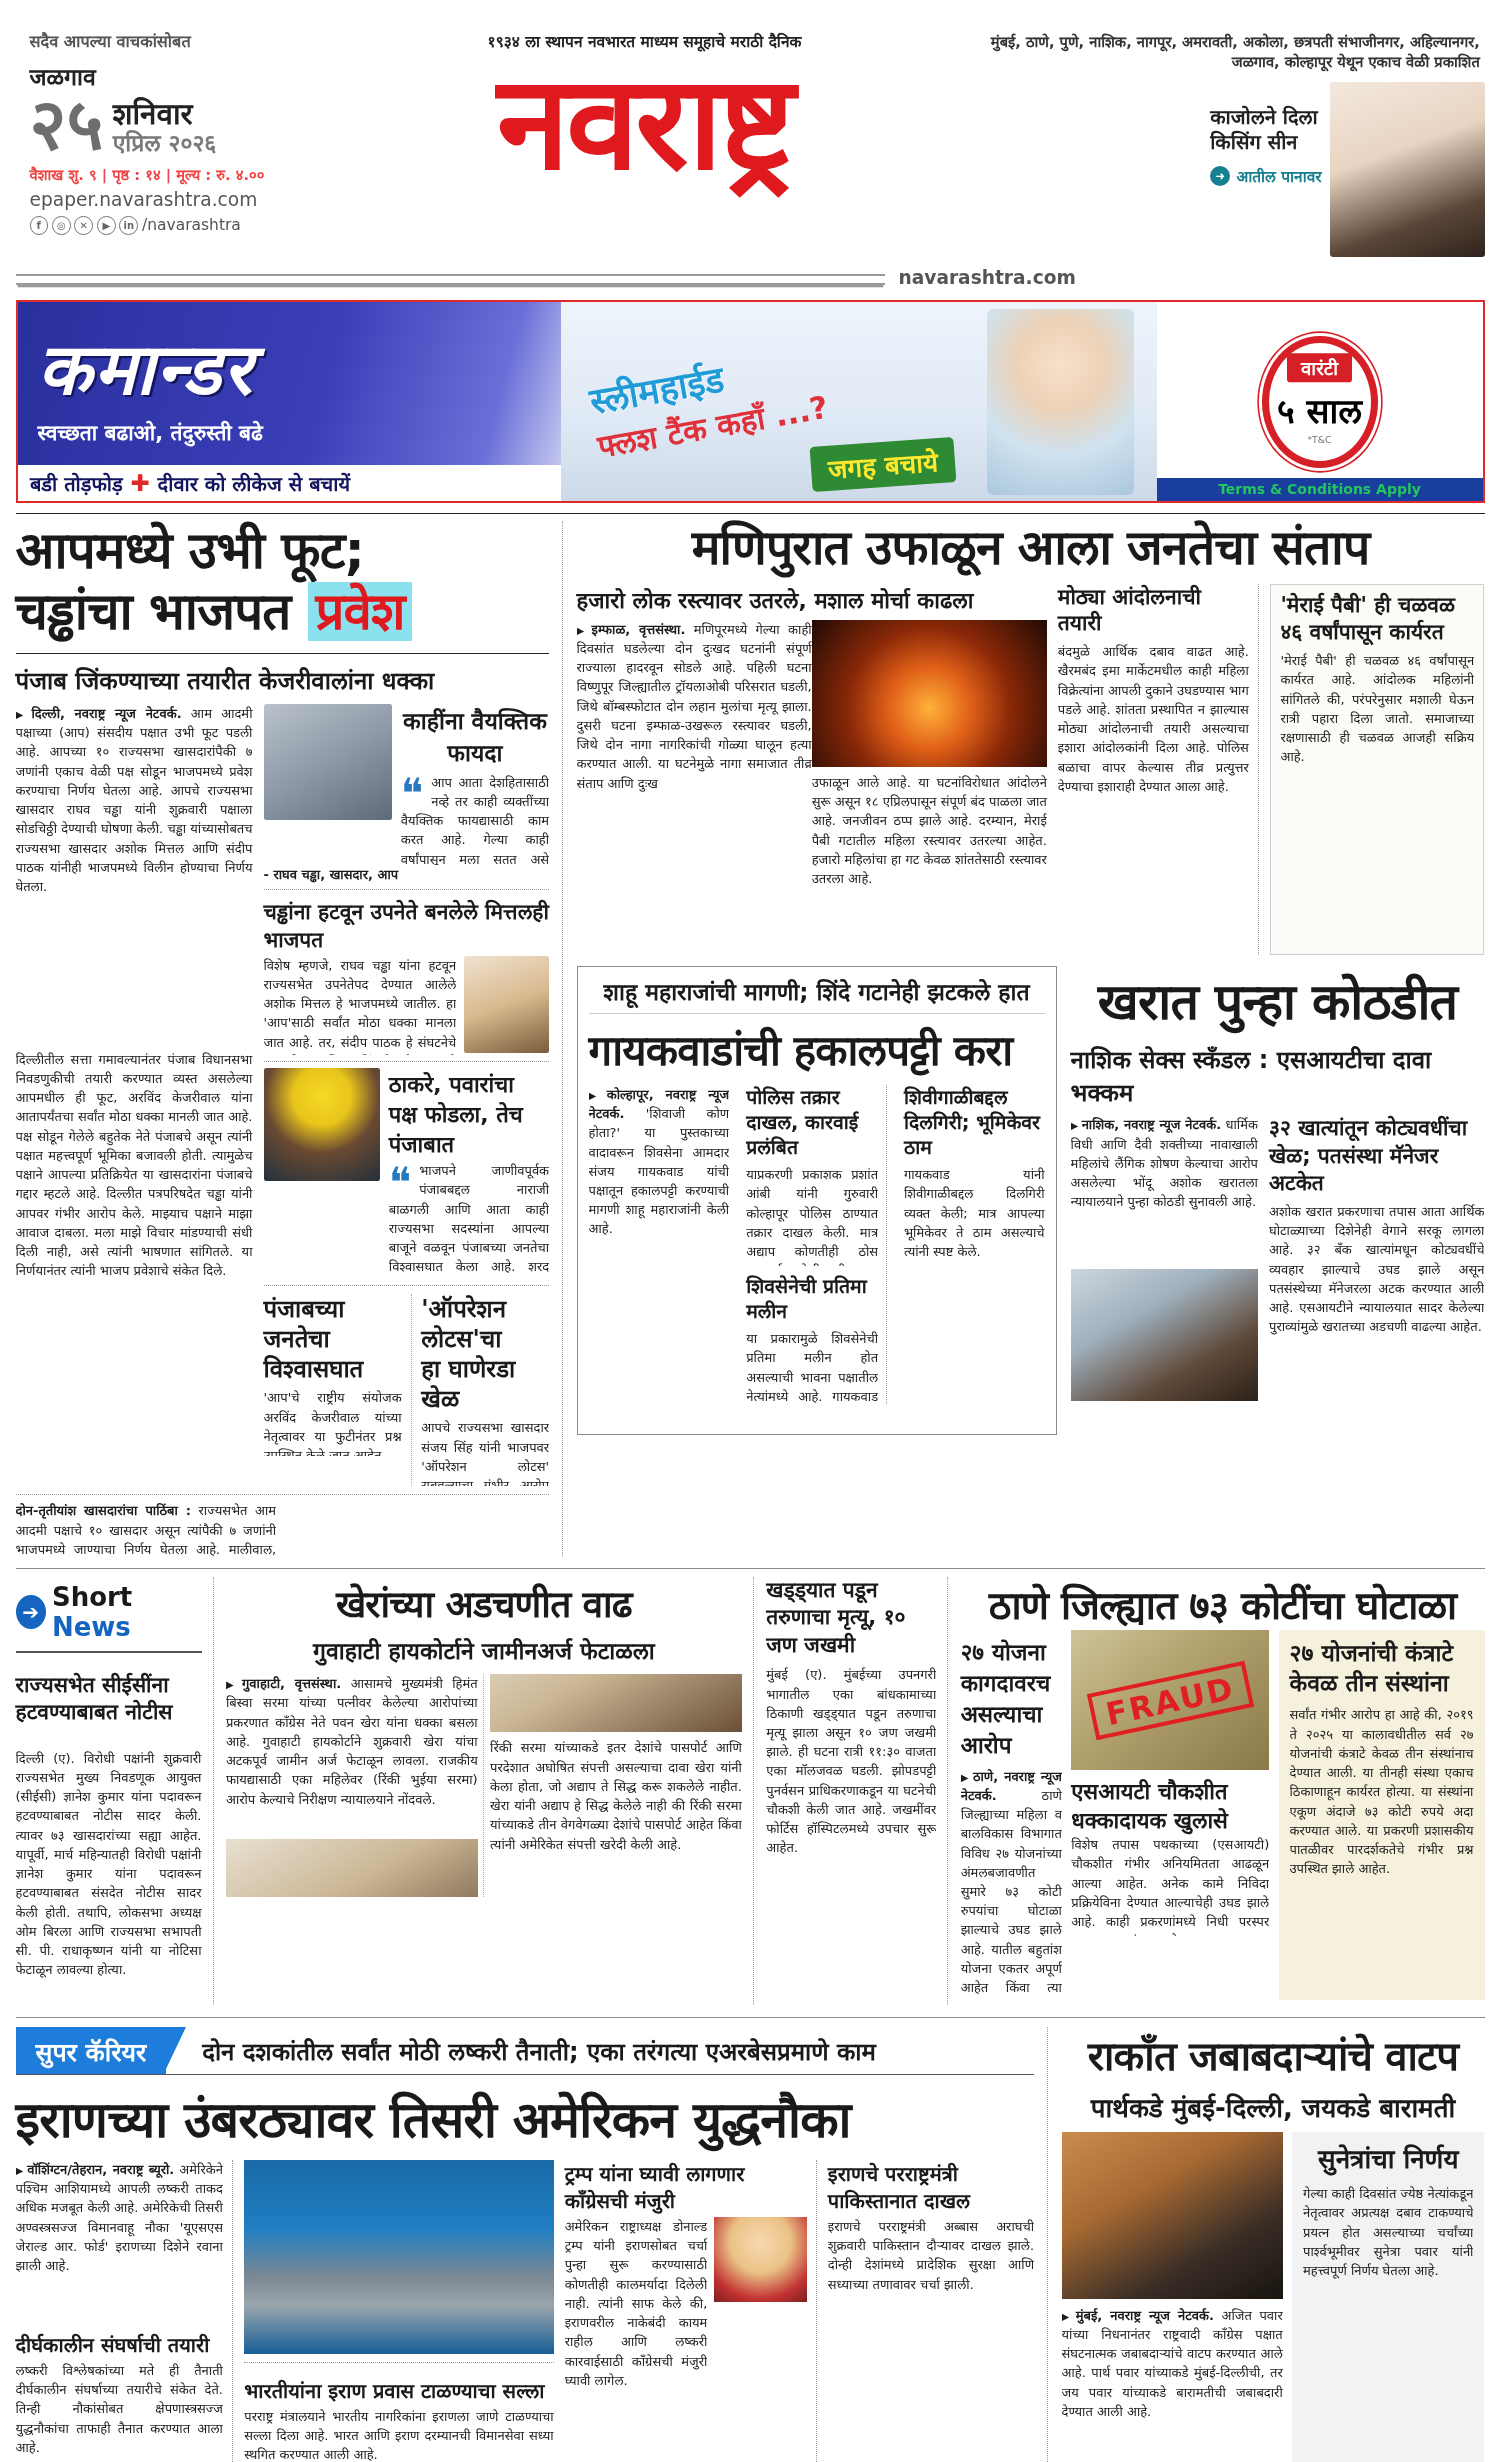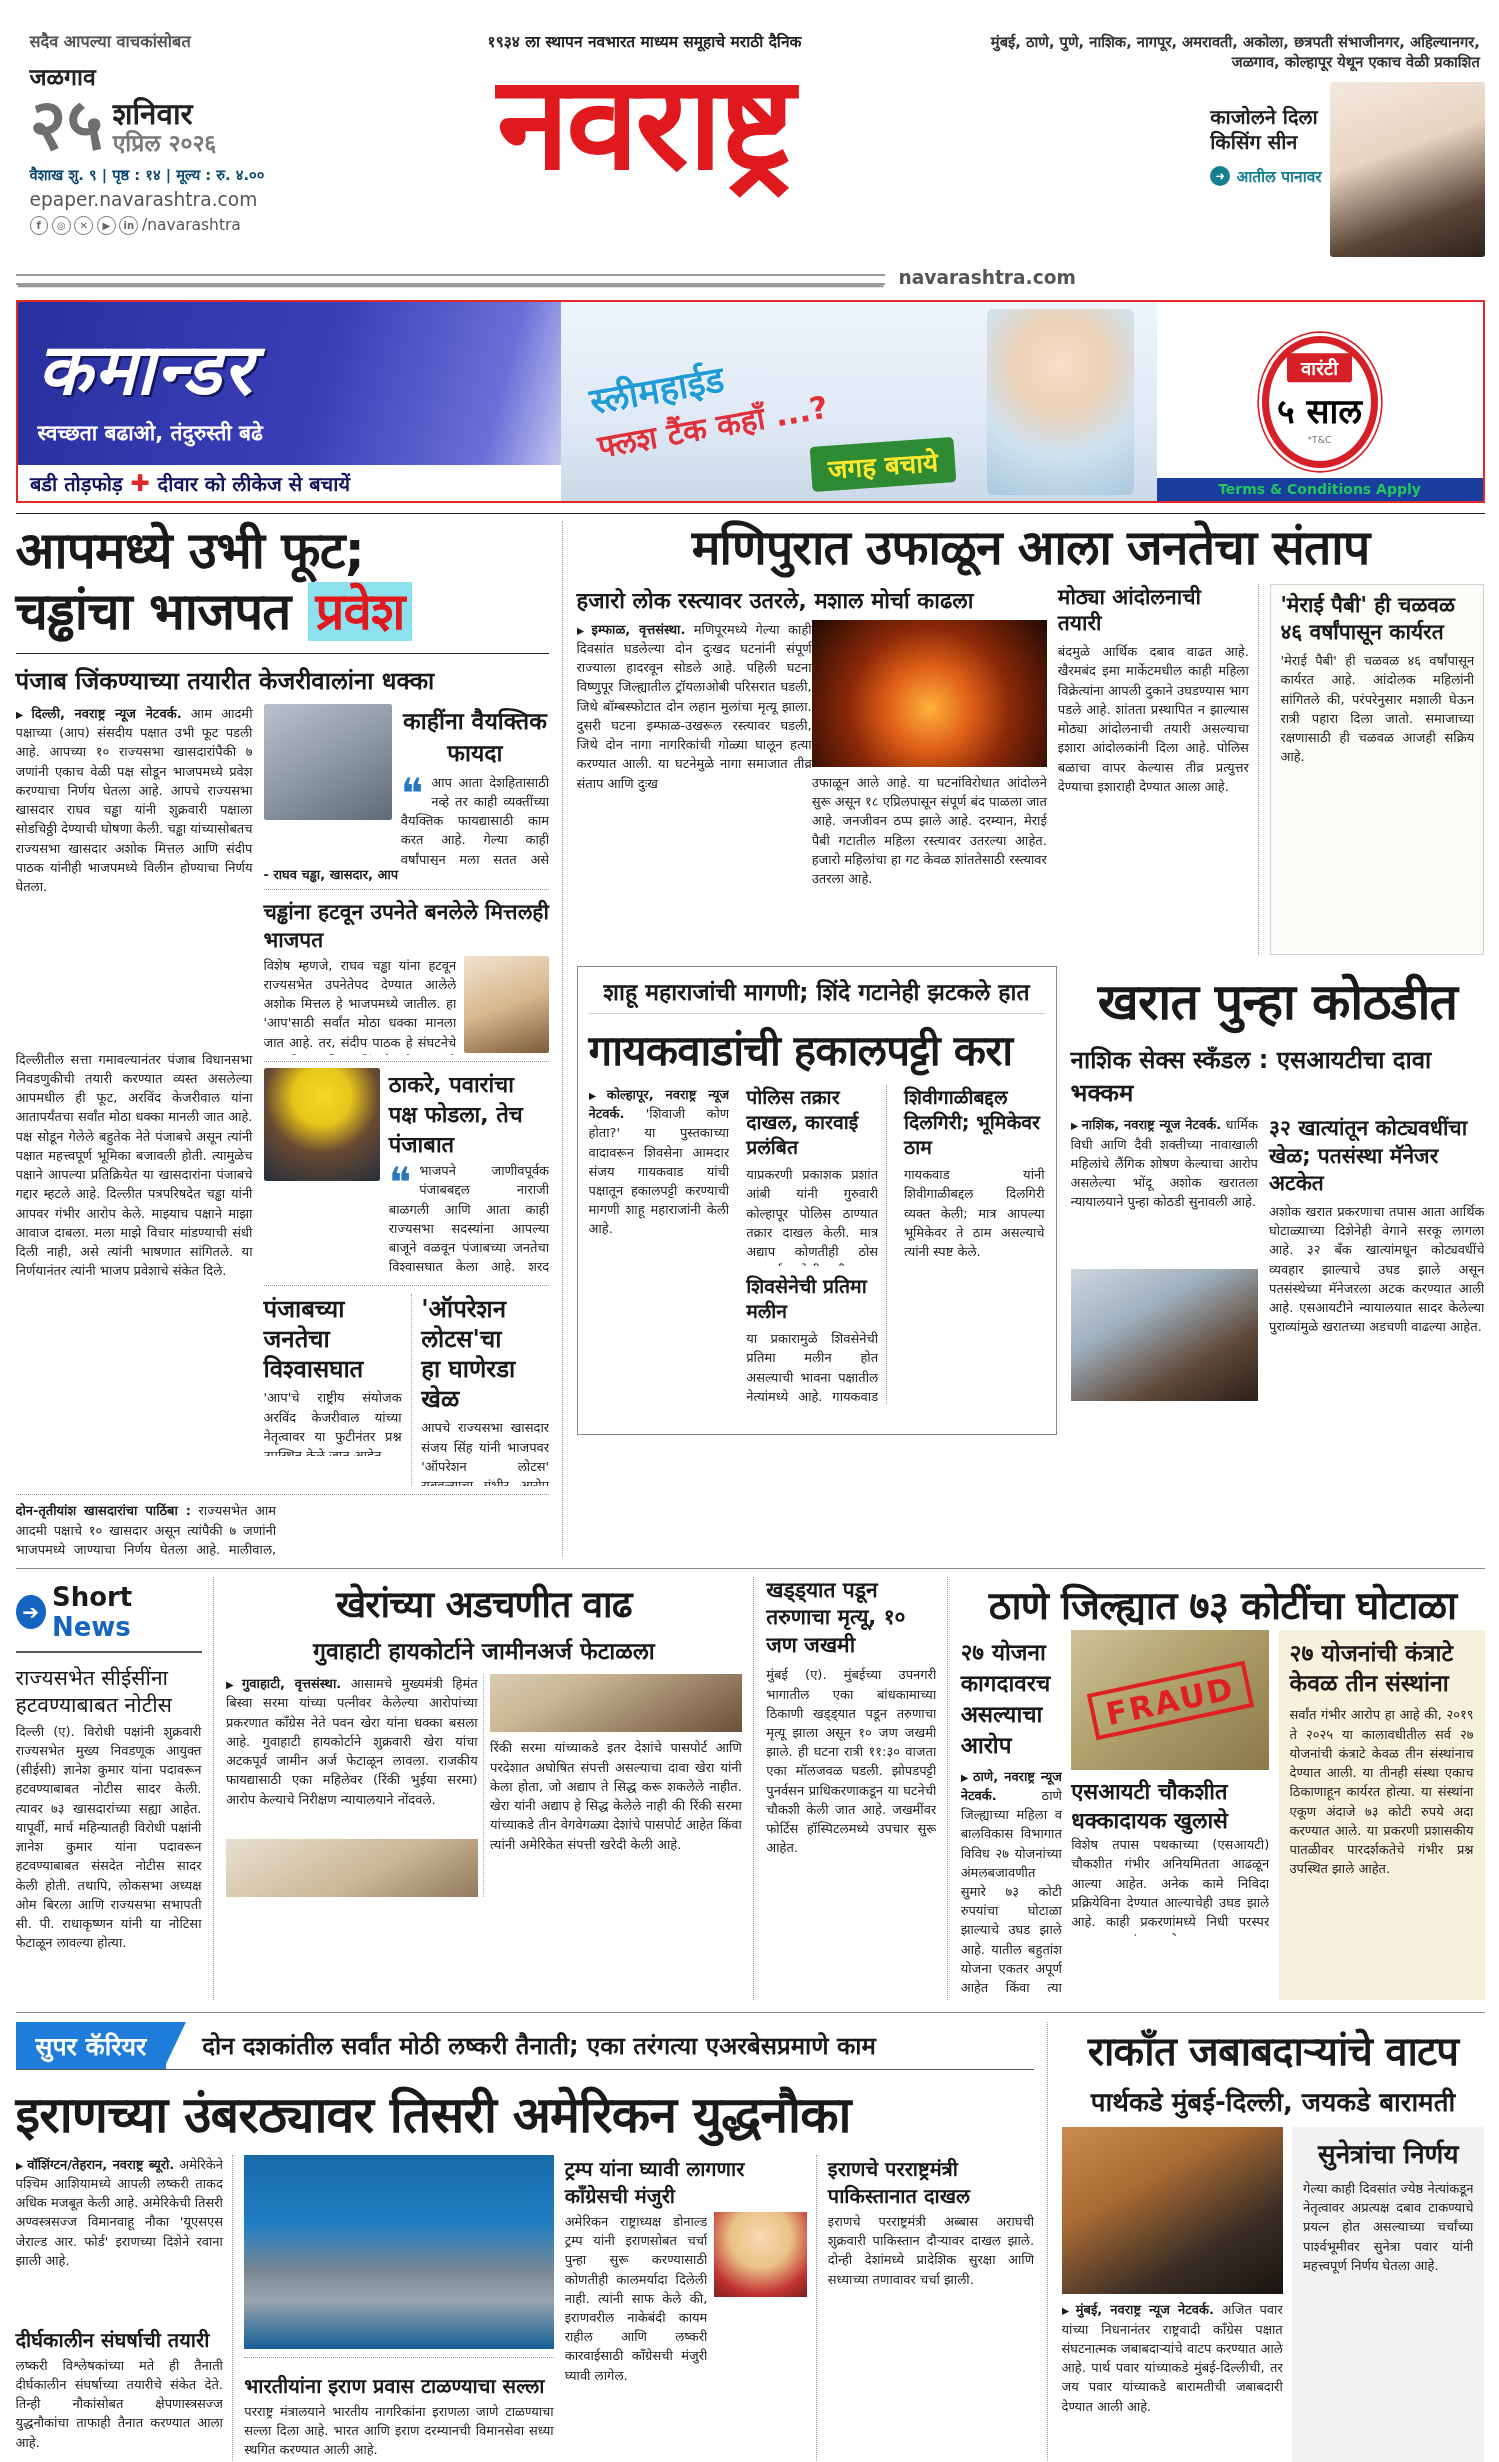--- a/index.html
+++ b/index.html
@@ -9,21 +9,21 @@
   
   .masthead { display:grid; grid-template-columns:334px 590px 1fr; align-items:start; padding-top:22px; min-height:256px; }
   .mh-left { padding-left:14px; color:#444; }
   .tagline { font-size:16.3px; color:#555; margin-bottom:7.8px; font-weight:600; }
   .edition { font-size:23px; font-weight:800; color:#222; margin-bottom:1.6px; }
   .date-row { display:flex; align-items:flex-start; gap:9.3px; }
   .date-big { font-size:71px; font-weight:800; color:#6e6e6e; line-height:0.9; }
   .date-col { display:flex; flex-direction:column; padding-top:4.7px; }
   .weekday { font-size:29.5px; font-weight:800; color:#222; line-height:1.1; }
   .monthyr { font-size:23px; font-weight:700; color:#7a7a7a; line-height:1.2; }
-  .info-line { font-size:14.7px; font-weight:700; color:#0c4a6e; margin-top:6.2px; }
+  .info-line { font-size:14.7px; font-weight:700; color:#ef4444; margin-top:6.2px; }
   .epaper { font-size:18.6px; color:#555; margin-top:4.7px; }
   .social-row { display:flex; align-items:center; gap:3.9px; margin-top:6.2px; color:#555; font-size:15.5px; }
   .sicon { width:18.6px; height:18.6px; border:1.6px solid #777; border-radius:50%; display:inline-flex; align-items:center; justify-content:center; font-size:10px; font-weight:700; color:#666; }
   .mh-center { text-align:center; }
   .founding { font-size:15.5px; font-weight:600; color:#222; margin-bottom:3.1px; }
   .logo-text { font-size:130px; font-weight:800; color:#e0191f; line-height:1.05; letter-spacing:-3.1px; }
   .mh-right { padding-top:1.6px; }
   .cities { font-size:14.7px; font-weight:600; color:#333; text-align:right; padding-right:4.7px; margin-bottom:11px; }
   .promo { display:flex; justify-content:flex-end; align-items:flex-start; gap:7.8px; }
   .promo-text { text-align:left; padding-top:23px; }
@@ -106,21 +106,21 @@
   .kh-cols { display:grid; grid-template-columns:1fr 1.15fr; gap:11px; }
   .kh-photo { height:132px; background:linear-gradient(150deg,#cdd6de 0%,#9fb0bd 35%,#5f4a3a 70%,#2c2018 100%); margin-top:6.2px; }
   .kh-sub { font-size:21px; font-weight:800; line-height:1.3; margin-bottom:4.7px; }
 
   
   .row2 { display:grid; grid-template-columns:198px 528px 182px 1fr; gap:0 12.4px; border-top:1.6px solid #8a8a8a; margin-top:11px; padding-top:7.8px; min-height:388px; }
   .sn-logo { display:flex; align-items:center; gap:6.2px; margin:4.7px 0 9.3px; }
   .sn-icon { width:34px; height:34px; border-radius:50%; background:#1565c0; color:#fff; display:flex; align-items:center; justify-content:center; font-size:20px; font-weight:800; }
   .sn-t { font-size:26px; font-weight:800; }
   .sn-t .blue { color:#1565c0; }
-  .sn-head { font-size:21px; font-weight:400; line-height:1.3; margin-bottom:2px; border-top:2.3px solid #555; padding-top:12px; }
+  .sn-head { font-size:21px; font-weight:700; line-height:1.3; margin-bottom:22px; border-top:2.3px solid #555; padding-top:19px; }
   .ke-h { font-size:37px; font-weight:800; text-align:center; letter-spacing:-0.8px; }
   .ke-deck { font-size:23px; font-weight:800; text-align:center; margin:6.2px 0 7.8px; }
   .ke-cols { column-count:2; column-gap:12.4px; column-rule:1.6px dotted #aaa; }
   .ke-photo { height:116px; margin:6.2px 0; background:linear-gradient(150deg,#e8e0d2 0%,#cbb795 45%,#6a5038 100%); }
   .kd-h { font-size:21px; font-weight:800; line-height:1.3; margin-bottom:6.2px; }
   .th-h { font-size:39px; font-weight:800; text-align:center; letter-spacing:-0.8px; }
   .th-deck { font-size:22.5px; font-weight:800; margin:6.2px 0; }
   .th-grid { display:grid; grid-template-columns:1fr 198px 206px; gap:9.3px; }
   .fraud-photo { height:140px; background:linear-gradient(140deg,#cfc49a 0%,#b3a36f 40%,#8a7a4a 100%); position:relative; }
   .fraud-stamp { position:absolute; inset:0; display:flex; align-items:center; justify-content:center; }

